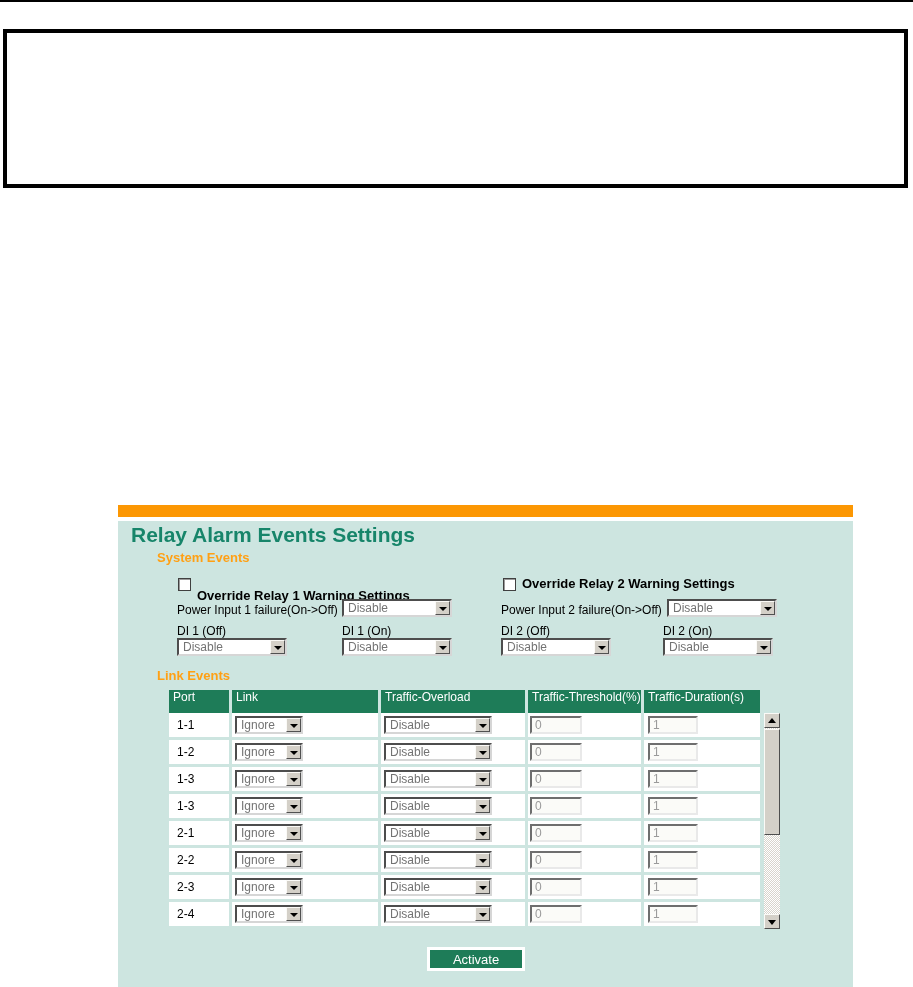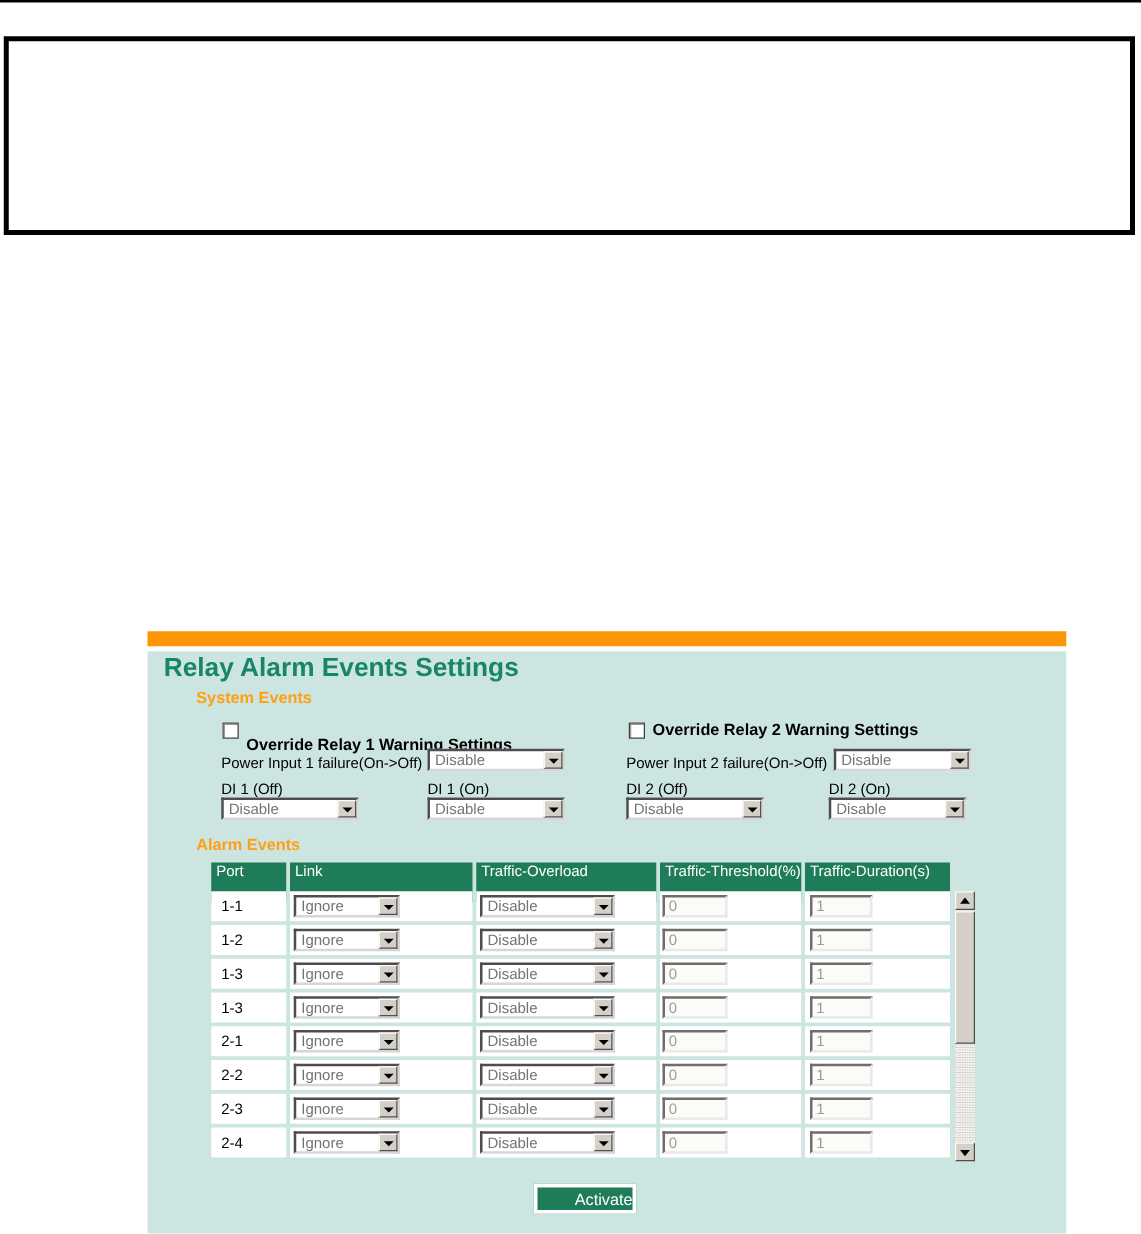--- a/index.html
+++ b/index.html
@@ -46,42 +46,42 @@
   .tbl-header { position:absolute; left:51px; top:185px; display:grid;
     grid-template-columns:60px 146px 144px 113px 116px; column-gap:3px; }
   .th-cell { background:#1e7c58; color:#fff; height:32px; line-height:15px;
     font-size:12px; padding-left:4px; white-space:nowrap; overflow:hidden; }
   .tbl-body { position:absolute; left:51px; top:208px; }
   .t-row { display:grid; grid-template-columns:60px 146px 144px 113px 116px;
     column-gap:3px; height:24px; margin-bottom:3px; }
   .t-cell { background:#fff; position:relative; height:24px; }
   .port-txt { font-size:12px; line-height:24px; padding-left:8px; color:#000; }
   .cell-sel { position:absolute; left:3px; top:3px; }
-  .sel-link { width:85px; }
+  .sel-link { width:68px; }
   .sel-ovl  { width:108px; }
   .inp-thr { position:absolute; left:2px; top:3px; width:52px; }
   .inp-dur { position:absolute; left:4px; top:3px; width:50px; }
 
   
   .sbar { position:absolute; left:646px; top:208px; width:16px; height:216px;
     background-image:conic-gradient(#ffffff 0 25%, #d8d4cc 0 50%, #ffffff 0 75%, #d8d4cc 0);
     background-size:2px 2px; }
   .sb-btn { position:absolute; left:0; width:16px; height:15px; background:#d4d0c8;
     border:1px solid; border-color:#fbfaf7 #4e4e4e #4e4e4e #fbfaf7; cursor:pointer; }
   .sb-up { top:0; } .sb-down { top:201px; }
   .sb-btn .tri-c { position:absolute; left:3px; width:0; height:0;
     border-left:4px solid transparent; border-right:4px solid transparent; }
   .sb-up .tri-c { top:4px; border-bottom:5px solid #000; }
   .sb-down .tri-c { top:5px; border-top:5px solid #000; }
   .sb-thumb { position:absolute; left:0; top:16px; width:16px; height:106px; background:#d4d0c8;
     border:1px solid; border-color:#fbfaf7 #4e4e4e #4e4e4e #fbfaf7; cursor:grab; }
 
-  .activate-btn { position:absolute; left:309px; top:442px; width:82px; height:24px;
+  .activate-btn { position:absolute; left:309px; top:442px; width:98px; height:24px;
     background:#1e7c58; border:3px solid #ffffff; color:#fff; font-size:13px;
-    font-family:"Liberation Sans", sans-serif; text-align:right; line-height:17px; cursor:pointer; }
+    font-family:"Liberation Sans", sans-serif; text-align:center; line-height:17px; cursor:pointer; }
 </style>
 </head>
 <body>
 
 <div class="screen">
   <div class="top-rule"></div>
   <div class="outlined-box"></div>
 
   <div class="panel">
     <div class="orange-bar"></div>
@@ -131,21 +131,21 @@
         </span>
     </div>
     <div class="lbl" style="left:545px; top:118px;">DI 2 (On)</div>
     <div class="sel" style="left:545px; top:133px; width:110px;">
       <span class="sel-text">Disable</span>
       <span class="sel-btn">
           <i class="tri-down"></i>
         </span>
     </div>
 
-    <div class="section-heading h-port">Alarm Events</div>
+    <div class="section-heading h-port">Link Events</div>
 
     <div class="tbl-header">
       <div class="th-cell">Port</div>
       <div class="th-cell">Link</div>
       <div class="th-cell">Traffic-Overload</div>
       <div class="th-cell">Traffic-Threshold(%)</div>
       <div class="th-cell">Traffic-Duration(s)</div>
     </div>
 
     <div class="tbl-body">

